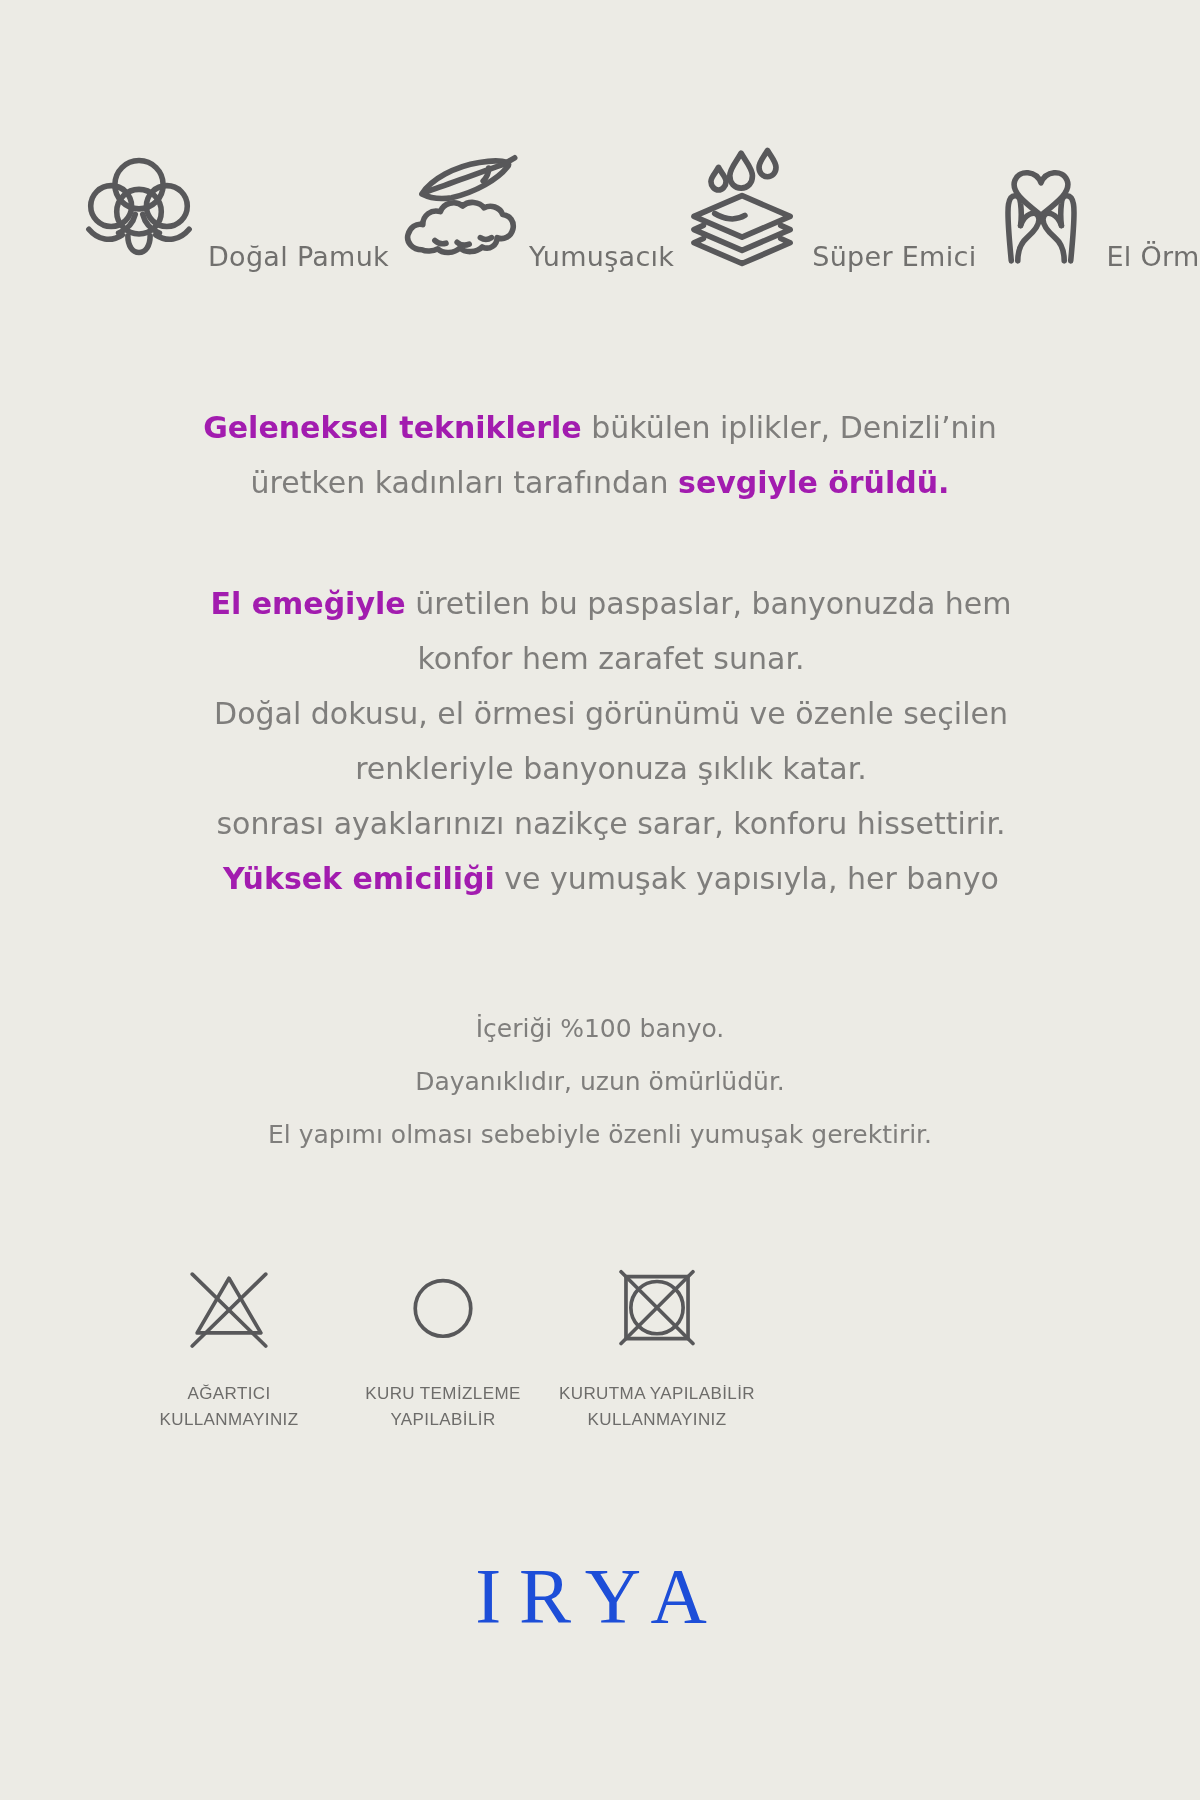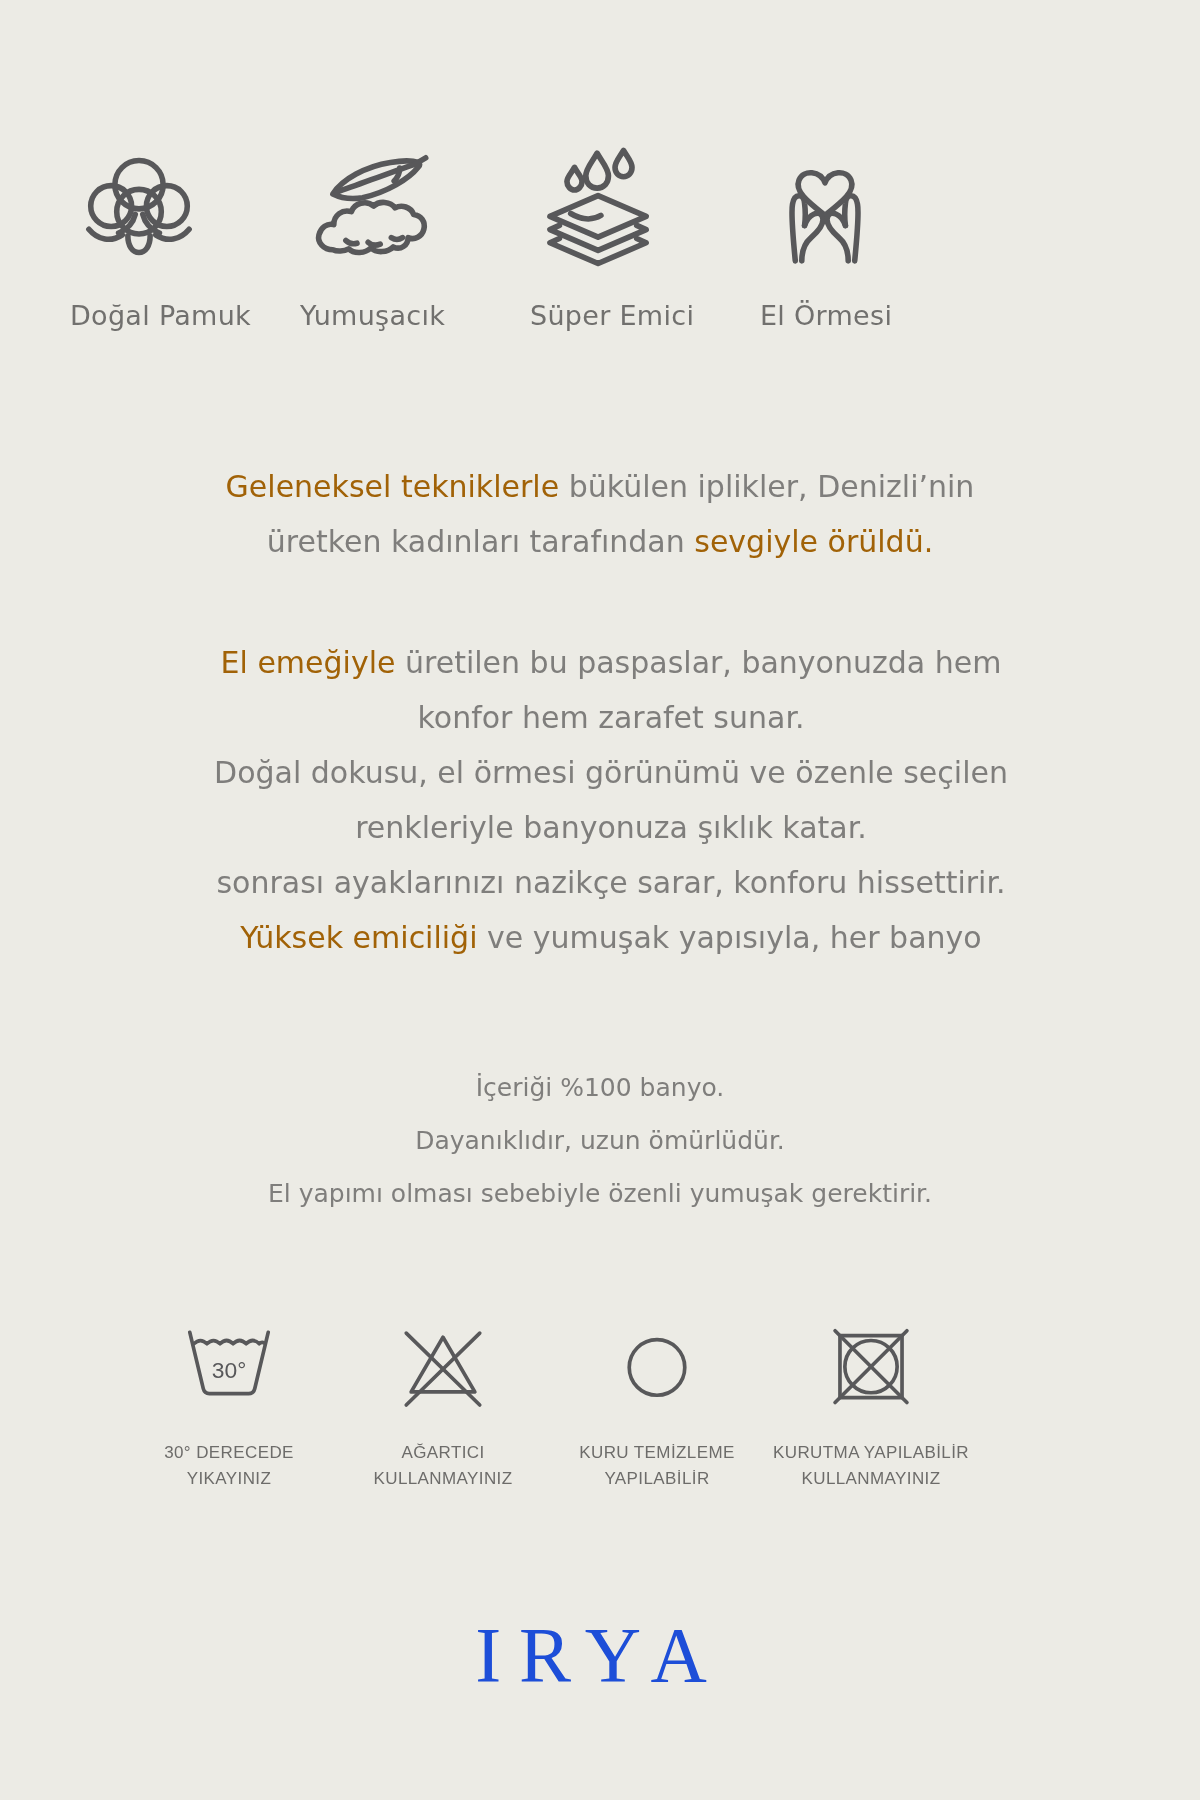--- a/index.html
+++ b/index.html
@@ -12,41 +12,41 @@
   .page{position:relative;width:1200px;height:1800px;overflow:hidden;}
 
   
   .features{
     margin:140px 0 0 70px;
     width:920px;
     display:grid;
     grid-template-columns:repeat(4,1fr);
   }
   .feature{
-    display:flex;flex-direction:column;align-items:flex-start;gap:8px;
+    display:flex;flex-direction:row;align-items:flex-end;
   }
   .feature .ficon{height:132px;display:flex;align-items:flex-end;justify-content:center;}
   .feature svg{display:block;}
   .feature .flabel{
     margin-top:20px;
     font-size:27px;
     color:#71706E;
     letter-spacing:0.3px;
     white-space:nowrap;
   }
 
   
   .textblock{
     text-align:center;
     color:#7F7E7C;
     font-size:30px;
     line-height:55px;
   }
   .textblock .line{white-space:nowrap;}
-  .textblock strong, .textblock .b{font-weight:400;color:#a16207;}
+  .textblock strong, .textblock .b{font-weight:700;color:#a21caf;}
   .intro{margin-top:128px;}
   .bodytext{margin-top:66px;padding-left:22px;}
   .details{
     margin-top:96px;
     font-size:25px;
     line-height:53px;
     color:#7F7E7C;
     text-align:center;
   }
   .details .line{white-space:nowrap;}
@@ -168,33 +168,20 @@
   </div>
 
   <div class="details">
     <div class="line">İçeriği %100 banyo.</div>
     <div class="line">Dayanıklıdır, uzun ömürlüdür.</div>
     <div class="line">El yapımı olması sebebiyle özenli yumuşak gerektirir.</div>
   </div>
 
   <div class="care">
 
-    <div class="care-item">
-      <div class="cicon">
-        <svg width="98" height="98" viewBox="0 0 120 120" fill="none" stroke="#58585A" stroke-width="4.5" stroke-linecap="round" stroke-linejoin="round">
-          <path d="M12,20 L28.5,89 Q30,95 36,95 L84,95 Q90,95 91.5,89 L108,20"></path>
-          <path d="M17,34 Q25,26 33,34 Q41,26 49,34 Q57,26 65,34 Q73,26 81,34 Q89,26 97,34 Q100,31 103,33"></path>
-          <text x="60" y="76" text-anchor="middle" font-size="28" fill="#58585A" stroke="none" font-family="Liberation Sans, sans-serif">30°</text>
-        </svg>
-      </div>
-      <div class="clabel">
-        <div>30° DERECEDE</div>
-        <div>YIKAYINIZ</div>
-      </div>
-    </div>
 
     <div class="care-item">
       <div class="cicon">
         <svg width="98" height="98" viewBox="0 0 120 120" fill="none" stroke="#58585A" stroke-width="4.5" stroke-linecap="round" stroke-linejoin="round">
           <path d="M60,26 L99,93 L21,93 Z"></path>
           <path d="M15,21 L105,109"></path>
           <path d="M105,21 L15,109"></path>
         </svg>
       </div>
       <div class="clabel">

